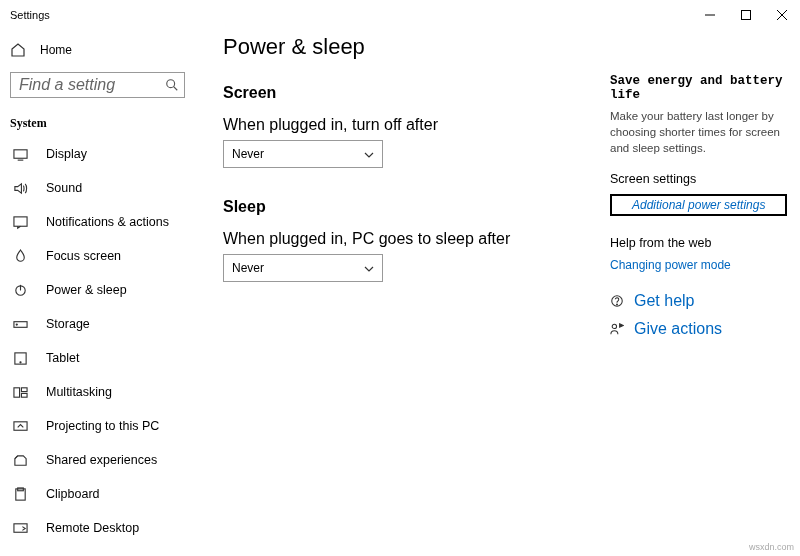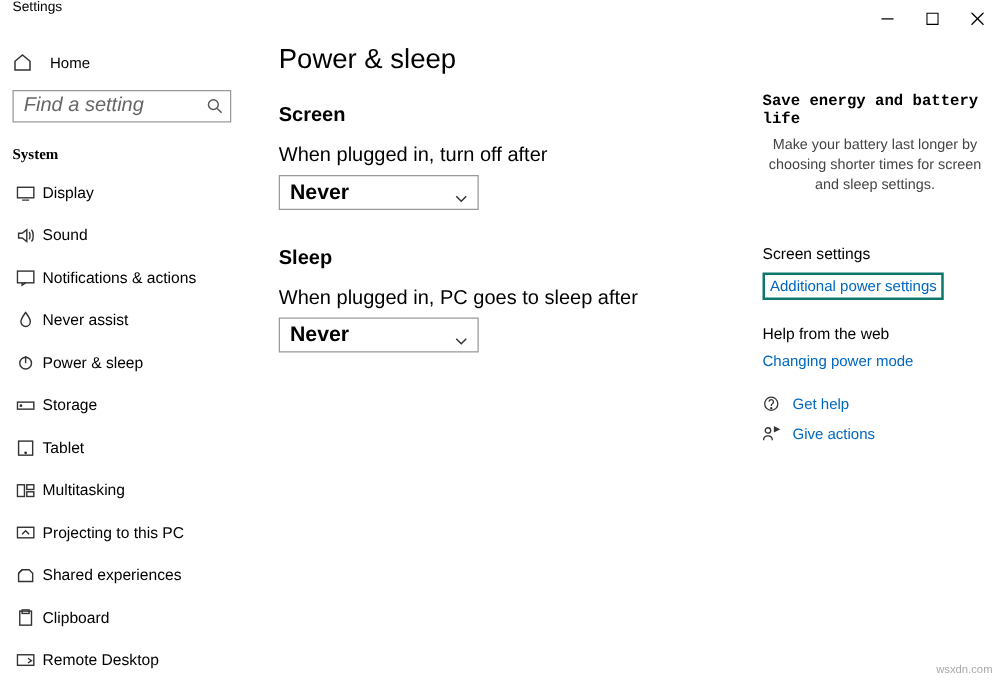--- a/index.html
+++ b/index.html
@@ -1,49 +1,49 @@
 <!DOCTYPE html>
 <html><head>
   <meta charset="utf-8">
   <style>
     * { margin: 0; padding: 0; box-sizing: border-box; font-family: "Segoe UI", sans-serif; }
     body { width: 800px; height: 556px; background: #fff; overflow: hidden; font-size: 12px; color: #000; }
-    .titlebar { display: flex; height: 30px; padding: 0 0 0 10px; }
+    .titlebar { display: flex; align-items: center; height: 30px; padding: 0 0 0 10px; }
     .titlebar-title { font-size: 11px; color: #000; }
     .titlebar-spacer { flex: 1; }
     .wc { width: 36px; height: 30px; display: flex; align-items: center; justify-content: center; font-size: 14px; }
     .wc svg { width: 10px; height: 10px; }
     .layout { display: flex; height: calc(100% - 30px); }
     .sidebar { width: 195px; padding: 6px 0 0 0; overflow-y: auto; }
     .home-row { display: flex; align-items: center; padding: 6px 10px; gap: 14px; }
     .home-row .ic { width: 16px; height: 16px; display:flex; align-items:center; justify-content:center;}
     .search-wrap { margin: 8px 10px 10px 10px; position: relative; }
     .search-input { width: 100%; height: 26px; border: 1px solid #999; padding: 0 26px 0 8px; font-size: 16px; background: #fff; }
     .search-input::placeholder { color: #666; font-style: italic; }
     .search-icon { position: absolute; right: 6px; top: 50%; transform: translateY(-50%); width: 14px; height: 14px; color:#555;}
     .category { font-weight: 600; padding: 8px 10px 6px 10px; font-size: 12px; font-family: Liberation Serif, serif; }
-    .nav-item { display: flex; align-items: center; gap: 6px; padding: 9px 10px 9px 12px; font-size: 12.5px; color: #000; }
+    .nav-item { display: flex; align-items: center; gap: 18px; padding: 9px 10px 9px 12px; font-size: 12.5px; color: #000; }
     .nav-item .ic { width: 16px; height: 16px; display:flex; align-items:center; justify-content:center; color:#333;}
     .nav-item .ic svg { width: 15px; height: 15px; }
     .main { flex: 1; display: flex; padding: 4px 10px 0 28px; }
     .content { flex: 1; }
     .page-title { font-size: 22px; font-weight: 400; margin-bottom: 24px; }
     .section-title { font-size: 16px; font-weight: 600; margin-bottom: 14px; }
     .field-label { font-size: 16px; color: #000; margin-bottom: 6px; }
-    .select { width: 160px; height: 28px; border: 1px solid #999; display: flex; align-items: center; justify-content: space-between; padding: 0 8px; font-size: 17px; margin-bottom: 30px; font-weight: bold; }
+    .select { width: 160px; height: 28px; border: 1px solid #999; display: flex; align-items: center; justify-content: space-between; padding: 0 8px; font-size: 12px; margin-bottom: 30px; }
     .select .chev { width: 10px; height: 10px; }
     .rightpane { width: 180px; padding-top: 40px; }
     .rp-head { font-weight: 600; font-size: 12.5px; margin-bottom: 6px; font-family: Liberation Mono, monospace; }
-    .rp-text { font-size: 11.5px; color: #444; line-height: 1.4; margin-bottom: 40px; text-align: center; }
+    .rp-text { font-size: 11.5px; color: #444; line-height: 1.4; margin-bottom: 16px; }
     .rp-section { font-weight: 400; font-size: 12.5px; margin-bottom: 8px; color:#000;}
     .rp-link { color: #0067c0; font-size: 12px; display: block; margin-bottom: 20px; }
-    .rp-link2 { color: #0067c0; font-size: 12px; display: flex; align-items:center; gap:10px; margin-bottom: 10px; }
+    .rp-link2 { color: #0067c0; font-size: 16px; display: flex; align-items:center; gap:10px; margin-bottom: 10px; }
     .rp-link2 .ic { width:14px; height:14px; color:#333;}
-    .highlight { border: 2px solid #0f766e; padding: 2px 4px; display: inline-block; margin-bottom: 20px;}
-    .watermark { position: absolute; bottom: 16px; right: 6px; font-size: 9px; color: #aaa; }
+    .highlight { border: 2px solid #000000; padding: 2px 20px; display: inline-block; margin-bottom: 20px; font-style: italic;}
+    .watermark { position: absolute; bottom: 4px; right: 6px; font-size: 9px; color: #aaa; }
   </style>
 </head>
 <body>
 
 <div class="titlebar">
   <span class="titlebar-title">Settings</span>
   <div class="titlebar-spacer"></div>
   <div class="wc">
       <svg viewBox="0 0 10 10">
         <line x1="0" y1="5" x2="10" y2="5" stroke="#000" stroke-width="1"></line>
@@ -108,21 +108,21 @@
           </svg>
         </span>
       <span>Notifications &amp; actions</span>
     </div>
     <div class="nav-item">
       <span class="ic">
           <svg viewBox="0 0 16 16" fill="none" stroke="#333" stroke-width="1.2">
             <path d="M8 1c2 3 4 5 4 8a4 4 0 1 1-8 0c0-3 2-5 4-8z"></path>
           </svg>
         </span>
-      <span>Never assist</span>
+      <span>Focus screen</span>
     </div>
     <div class="nav-item">
       <span class="ic">
           <svg viewBox="0 0 16 16" fill="none" stroke="#333" stroke-width="1.2">
             <circle cx="8" cy="8" r="5"></circle>
             <line x1="8" y1="2" x2="8" y2="8"></line>
           </svg>
         </span>
       <span>Power &amp; sleep</span>
     </div>

